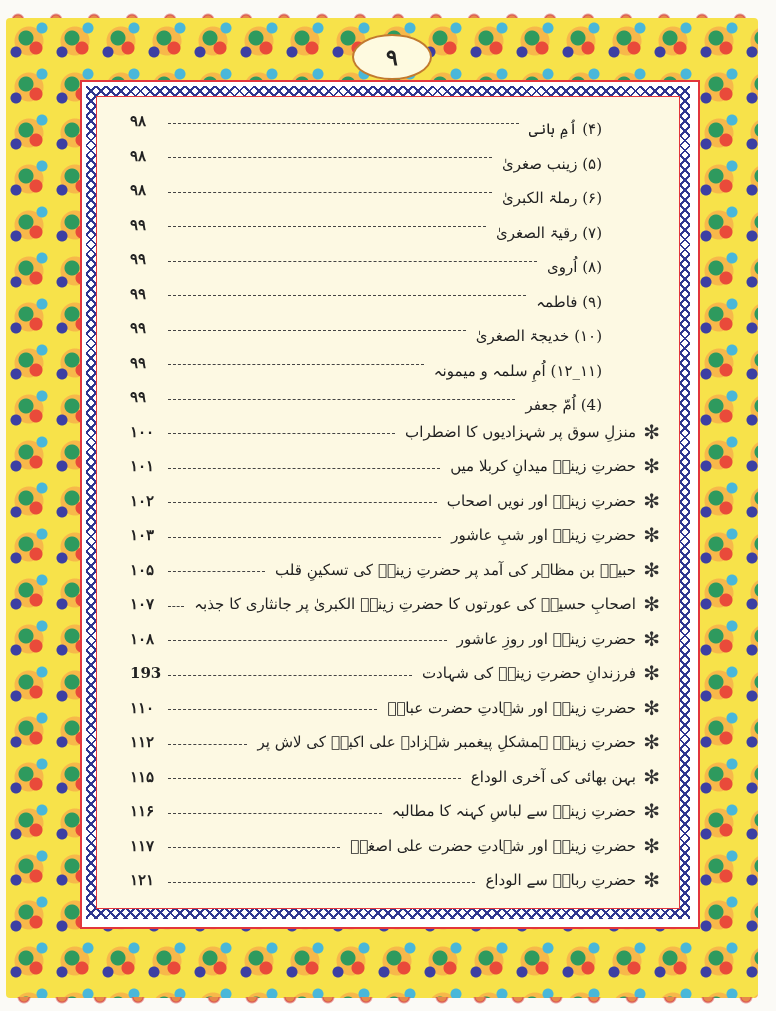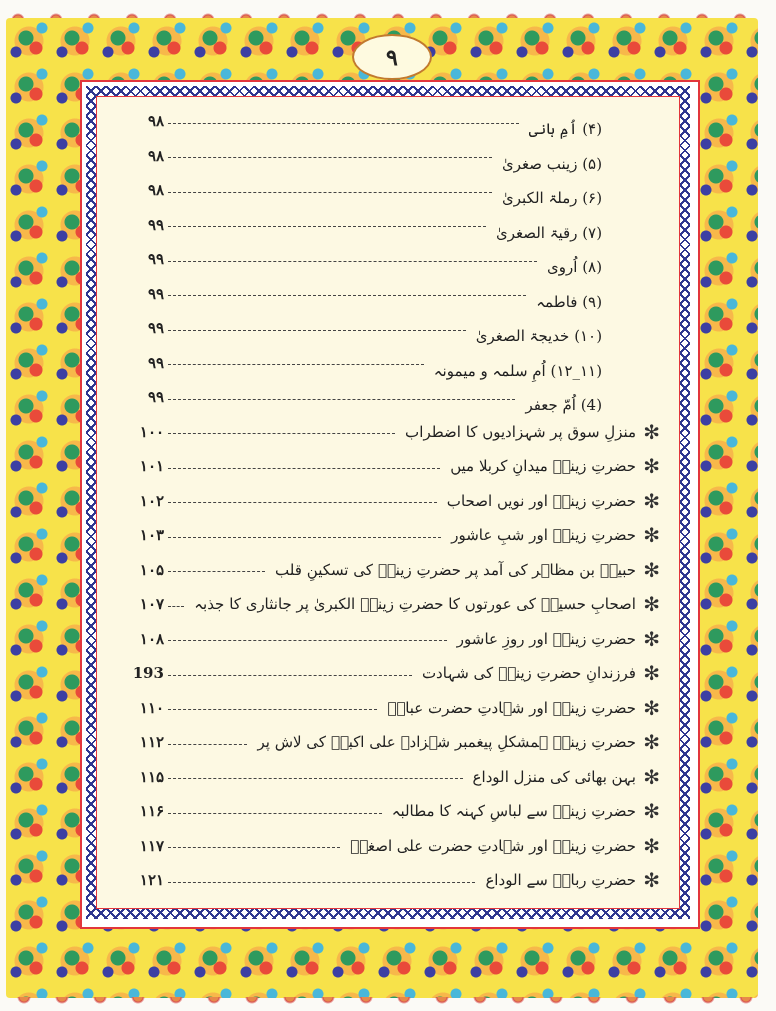--- a/index.html
+++ b/index.html
@@ -53,21 +53,21 @@
       direction:rtl;
     }
     .row {
       display:flex; align-items:center; height:34.5px;
       font-family:"DejaVu Serif", serif; font-size:15px; color:#222;
     }
     .row .star { width:20px; font-size:20px; color:#333; margin-left:4px; }
     .row .star.hidden { visibility:hidden; }
     .row .title { white-space:nowrap; padding-left:6px; }
     .row .leader { flex:1; border-bottom:1px dashed #444; height:0; margin:0 4px; position:relative; top:2px; }
-    .row .page { width:34px; text-align:right; font-weight:bold; direction:ltr; }
+    .row .page { width:34px; text-align:left; font-weight:bold; direction:ltr; }
     .indent .title { padding-right:34px;margin-top:16px; }
   </style>
 </head>
 <body>
 
 <div class="frame-scallop-top"></div>
 <div class="frame"></div>
 <div class="frame-scallop-bottom"></div>
 <div class="red-rule"></div>
 <div class="twist-band"></div>
@@ -187,21 +187,21 @@
       <span class="page">۱۱۰</span>
     </div>
     <div class="row">
       <span class="star">✻</span>
       <span class="title">حضرتِ زینبؑ ہمشکلِ پیغمبر شہزادہ علی اکبرؑ کی لاش پر</span>
       <span class="leader"></span>
       <span class="page">۱۱۲</span>
     </div>
     <div class="row">
       <span class="star">✻</span>
-      <span class="title">بہن بھائی کی منزل الوداع</span>
+      <span class="title">بہن بھائی کی آخری الوداع</span>
       <span class="leader"></span>
       <span class="page">۱۱۵</span>
     </div>
     <div class="row">
       <span class="star">✻</span>
       <span class="title">حضرتِ زینبؑ سے لباسِ کہنہ کا مطالبہ</span>
       <span class="leader"></span>
       <span class="page">۱۱۶</span>
     </div>
     <div class="row">

